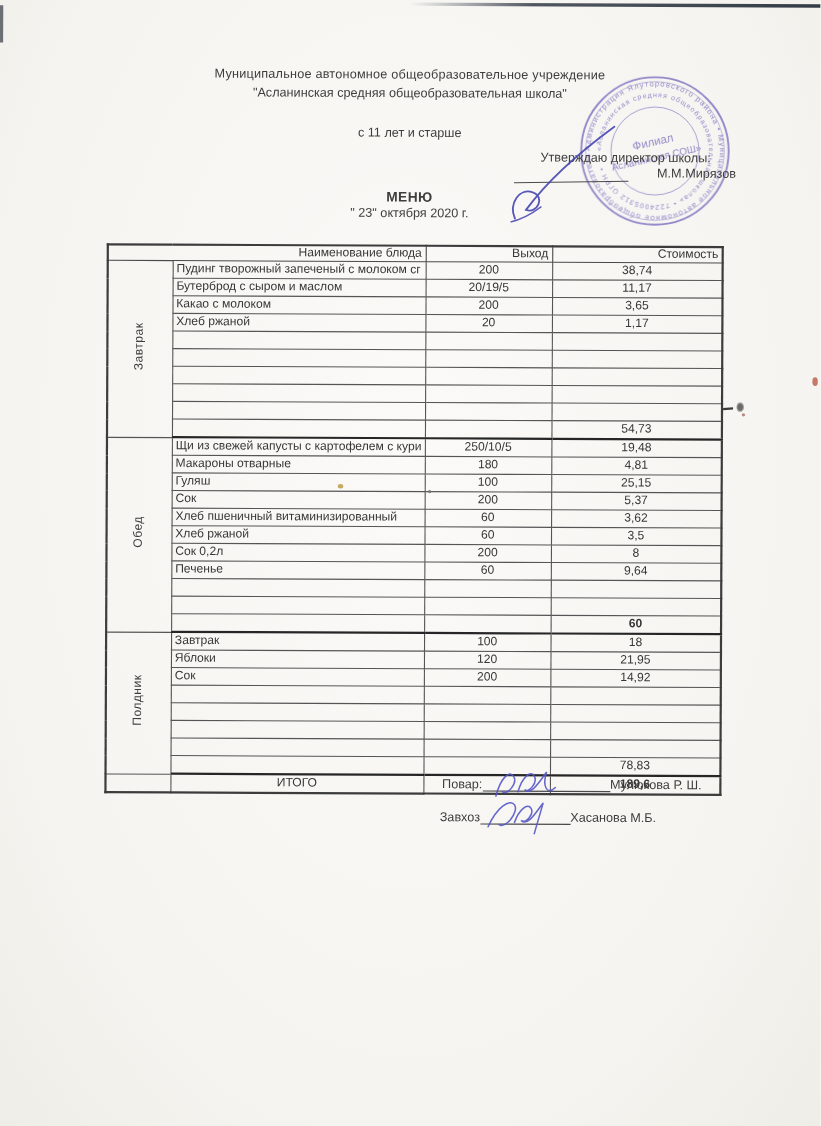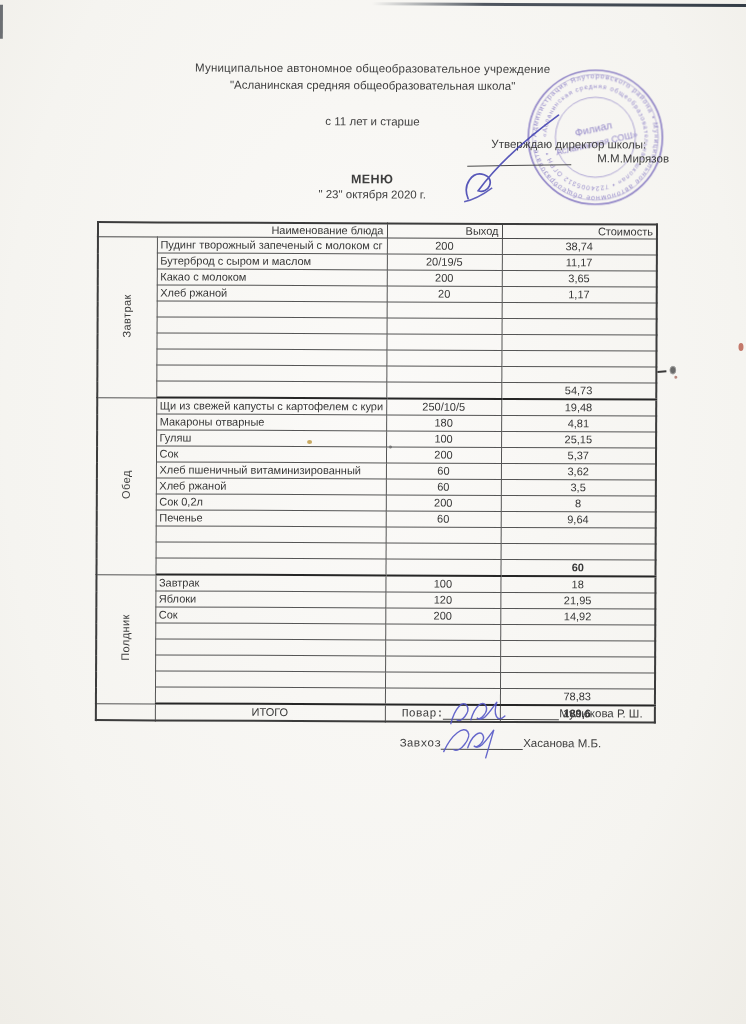--- a/index.html
+++ b/index.html
@@ -54,21 +54,21 @@
   .speck{position:absolute;border-radius:50%;}
   .dash-mark{position:absolute;left:659px;top:369px;width:9px;height:2px;background:#3a3a3a;transform:rotate(-4deg);}
   .smudge{position:absolute;left:671px;top:364px;width:7px;height:9px;background:
      radial-gradient(ellipse,#6a6a6a 0 40%,rgba(120,120,120,.4) 70%,transparent 75%);}
   .speck.red1{left:740px;top:341px;width:5px;height:8px;background:#b85a4a;opacity:.8;}
   .speck.red2{left:676px;top:374px;width:3px;height:3px;background:#a05a50;opacity:.7;}
   .speck.yellow{left:309px;top:440px;width:5px;height:4px;background:#c09b46;opacity:.85;}
   .speck.dot{left:391px;top:445px;width:3px;height:3px;background:#777;}
 
   .footer-row{position:absolute;font-size:11.5px;}
-  .footer-row .lbl{display:inline-block;font-family:Liberation Mono, monospace;}
+  .footer-row .lbl{display:inline-block;}
   .footer-row .uline{display:inline-block;border-bottom:1.3px solid #4a4a4a;height:12px;vertical-align:bottom;}
   .footer-row .nm{display:inline-block;}
 </style>
 </head>
 <body>
 
 <div class="paper">
 
   <div class="edge-top"></div>
   <div class="edge-left"></div>

